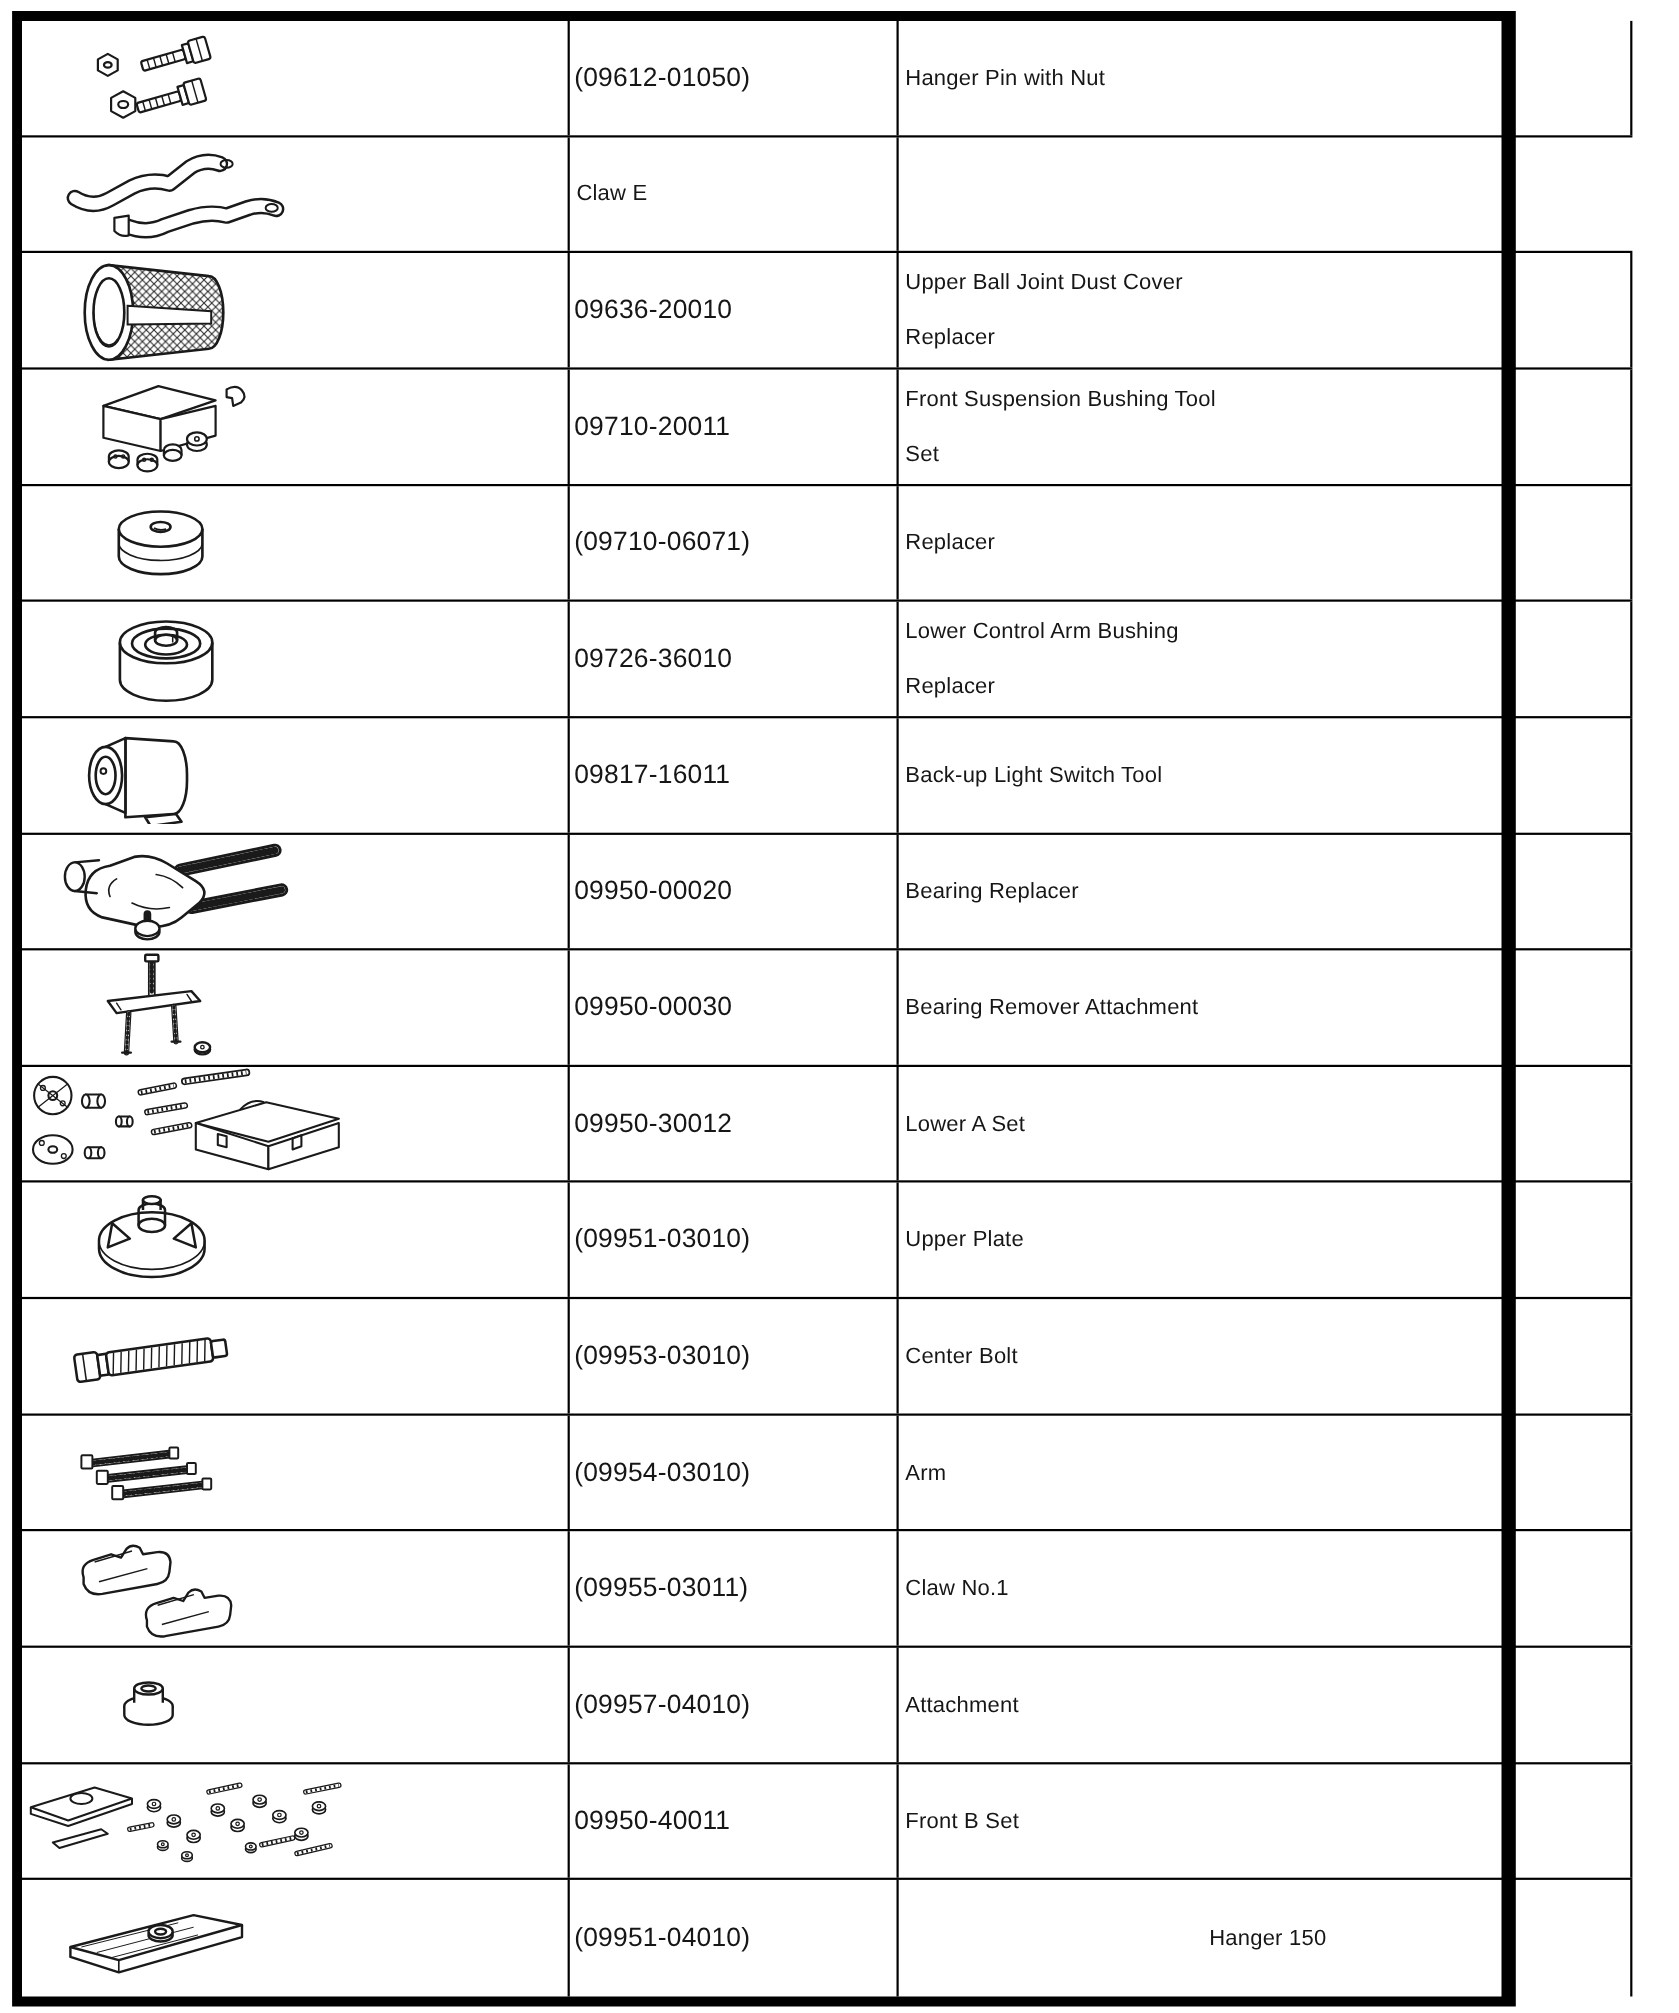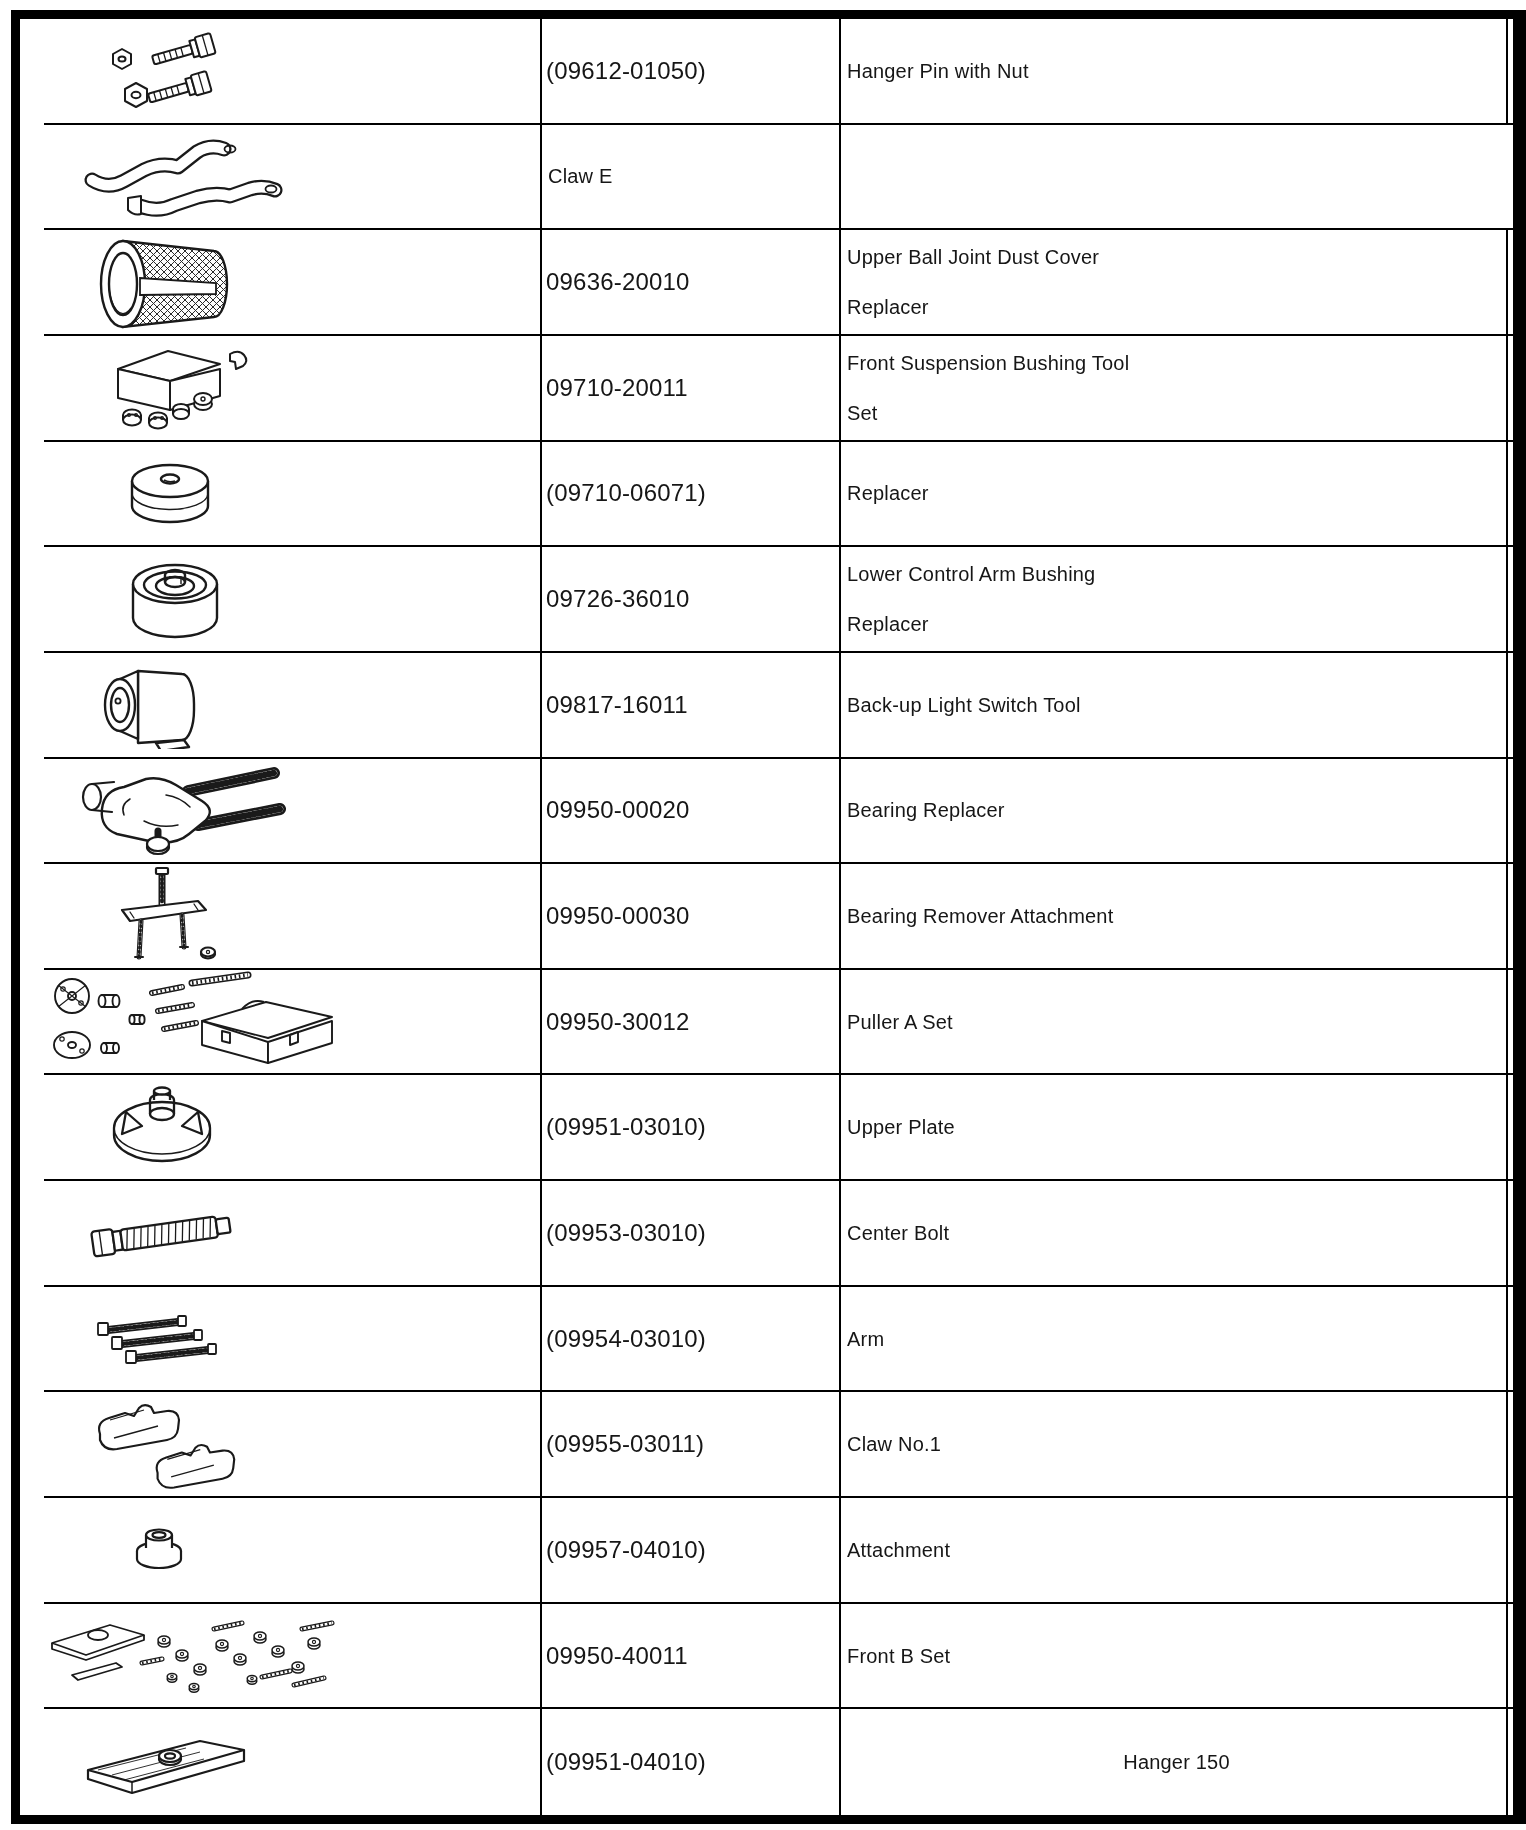--- a/index.html
+++ b/index.html
@@ -1,20 +1,20 @@
 <!DOCTYPE html>
 <html><head>
 <meta charset="utf-8">
 <style>
   html,body{margin:0;padding:0;background:#fff;}
   .page{position:relative;width:1526px;height:1830px;background:#fff;overflow:hidden;
         font-family:"Liberation Sans",sans-serif;color:#161616;}
-  .frame{position:absolute;left:11px;top:10px;width:1515px;height:1814px;box-sizing:border-box;
+  .frame{position:absolute;left:11px;top:10px;width:1367px;height:1814px;box-sizing:border-box;
          border:9px solid #000;border-right-width:13px;
-         display:grid;grid-template-rows:repeat(17,1fr);padding-left:24px;}
+         display:grid;grid-template-rows:repeat(17,1fr);}
   .row{display:grid;grid-template-columns:498px 299px 667px 1fr;border-bottom:2px solid #000;min-height:0;}
   .row:last-child{border-bottom:none;text-align:center;}
   .cell{border-right:2px solid #000;box-sizing:border-box;min-height:0;min-width:0;overflow:hidden;}
   .c-flag{border-right:none;}
   .c-ill{display:flex;align-items:center;}
   .c-ill svg{display:block;flex:0 0 auto;}
   .c-part{display:flex;align-items:center;padding-left:4px;font-size:24px;letter-spacing:.2px;}
   .c-desc{display:flex;flex-direction:column;justify-content:center;padding-left:6px;
           font-size:20px;line-height:50px;letter-spacing:.2px;}
   .dl{display:block;white-space:nowrap;}
@@ -300,21 +300,21 @@
 <path d="M146 12L202 4" fill="none" stroke="#1a1a1a" stroke-width="7" stroke-linecap="round"></path>
               <path d="M146 12L202 4" fill="none" stroke="#fff" stroke-width="3.8500000000000005" stroke-linecap="round"></path>
               <path d="M146 12L202 4" fill="none" stroke="#1a1a1a" stroke-width="3.8500000000000005" stroke-dasharray="1.6 2.7"></path>
 </g>
           </svg>
         </div>
         <div class="cell c-part">
           <span>09950-30012</span>
         </div>
         <div class="cell c-desc">
-          <span class="dl">Puller A Set</span>
+          <span class="dl">Lower A Set</span>
         </div>
         <div class="cell c-flag"></div>
       </div>
       <div class="row">
         <div class="cell c-ill">
           <svg width="112" height="102" viewBox="0 0 112 102" style="margin-left:62px">
 <g fill="#fff" stroke="#1a1a1a" stroke-width="2.3" stroke-linejoin="round">
 <path d="M8 52a48 26 0 0 1 96 0v7a48 26 0 0 1-96 0z"></path>
 <path d="M8 52a48 26 0 0 0 96 0" fill="none" stroke-width="1.5"></path>
 <path d="M20 36l16 14-20 8z"></path>

